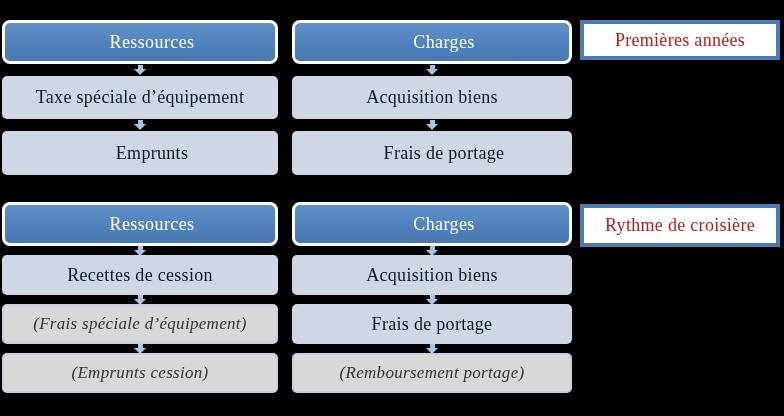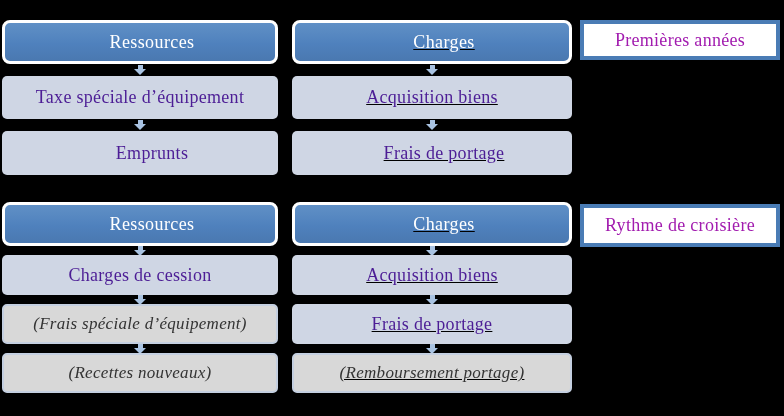--- a/index.html
+++ b/index.html
@@ -20,34 +20,34 @@
   body{
     background:var(--background);
     font-family:"Liberation Serif","DejaVu Serif",serif;
     position:relative;
   }
   .section{position:absolute;left:0;width:784px;}
   .section.s1{top:20px;}
   .section.s2{top:202px;}
   .col{position:absolute;top:0;display:flex;flex-direction:column;}
   .col.c1{left:2px;width:276px;}
-  .col.c2{left:292px;width:280px;text-decoration:underline;}
+  .col.c2{left:292px;width:280px;}
   .hdr{
     height:44px;
     border:3px solid var(--header_border);
     border-radius:8px;
     background:linear-gradient(180deg,var(--header_blue_light) 0%,var(--header_blue) 55%,var(--header_blue_dark) 100%);
     color:#fff;
     display:flex;align-items:center;justify-content:center;
     font-size:18px;letter-spacing:.4px;padding-left:24px;
   }
   .box{
     background:var(--light_box);
     border-radius:5px;
-    color:#4c1d95;
+    color:#0f172a;
     display:flex;align-items:center;justify-content:center;
     font-size:18px;letter-spacing:.3px;
     text-align:center;
   }
   .s1 .box{height:43px;}
   .s1 .box.last{height:44px;padding-left:24px;}
   .s2 .box{height:40px;}
   .box.muted{
     background:var(--muted_box);
     border:2px solid var(--muted_border);
@@ -64,21 +64,21 @@
     width:0;height:0;
     border-left:6px solid transparent;
     border-right:6px solid transparent;
     border-top:6px solid var(--arrow_blue);
   }
   .period{
     position:absolute;left:580px;width:200px;
     background:var(--label_bg);
     border:4px solid var(--label_border);
     display:flex;align-items:center;justify-content:center;
-    color:#a21caf;font-size:18px;letter-spacing:.3px;
+    color:#b91c1c;font-size:18px;letter-spacing:.3px;
   }
   .s1 .period{top:0;height:40px;}
   .s2 .period{top:2px;height:43px;}
 </style>
 </head>
 <body>
 
 <div class="section s1">
 
   <div class="col c1">
@@ -140,39 +140,39 @@
     <div class="hdr">
       <span>Ressources</span>
     </div>
     <div class="gap">
       <span class="arrow">
           <span class="stem"></span>
           <span class="head"></span>
         </span>
     </div>
     <div class="box">
-      <span>Charges de cession</span>
+      <span>Recettes de cession</span>
     </div>
     <div class="gap">
       <span class="arrow">
           <span class="stem"></span>
           <span class="head"></span>
         </span>
     </div>
     <div class="box muted">
       <span>(Frais spéciale d’équipement)</span>
     </div>
     <div class="gap">
       <span class="arrow">
           <span class="stem"></span>
           <span class="head"></span>
         </span>
     </div>
     <div class="box muted">
-      <span>(Recettes nouveaux)</span>
+      <span>(Emprunts cession)</span>
     </div>
   </div>
 
   <div class="col c2">
     <div class="hdr">
       <span>Charges</span>
     </div>
     <div class="gap">
       <span class="arrow">
           <span class="stem"></span>

